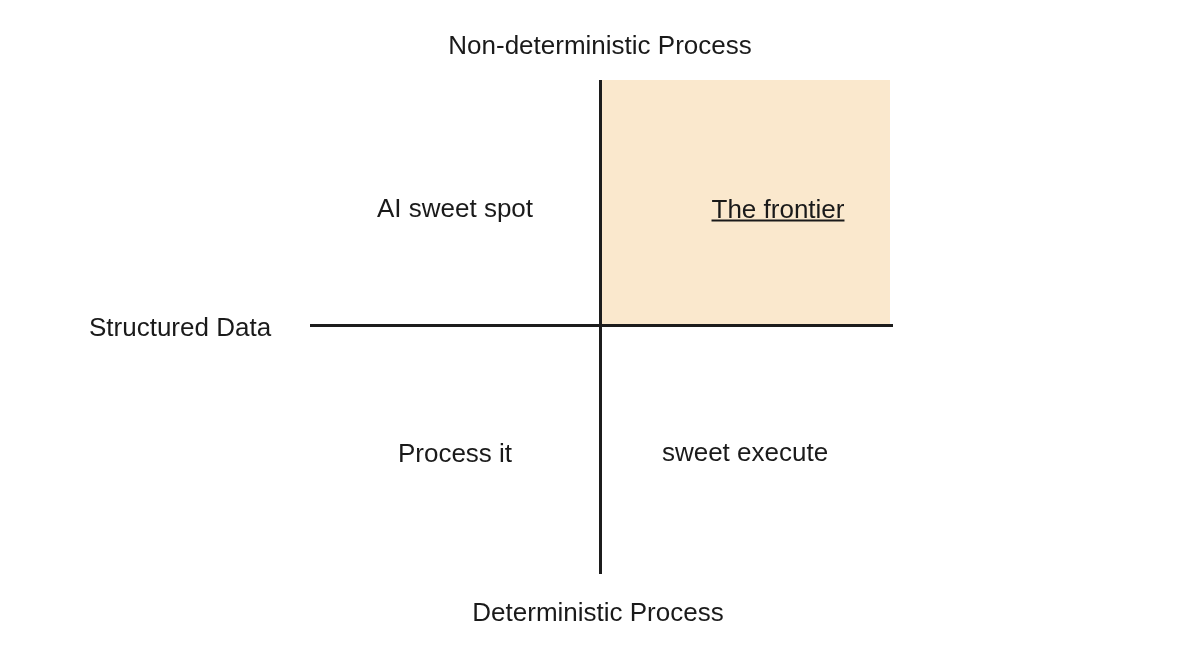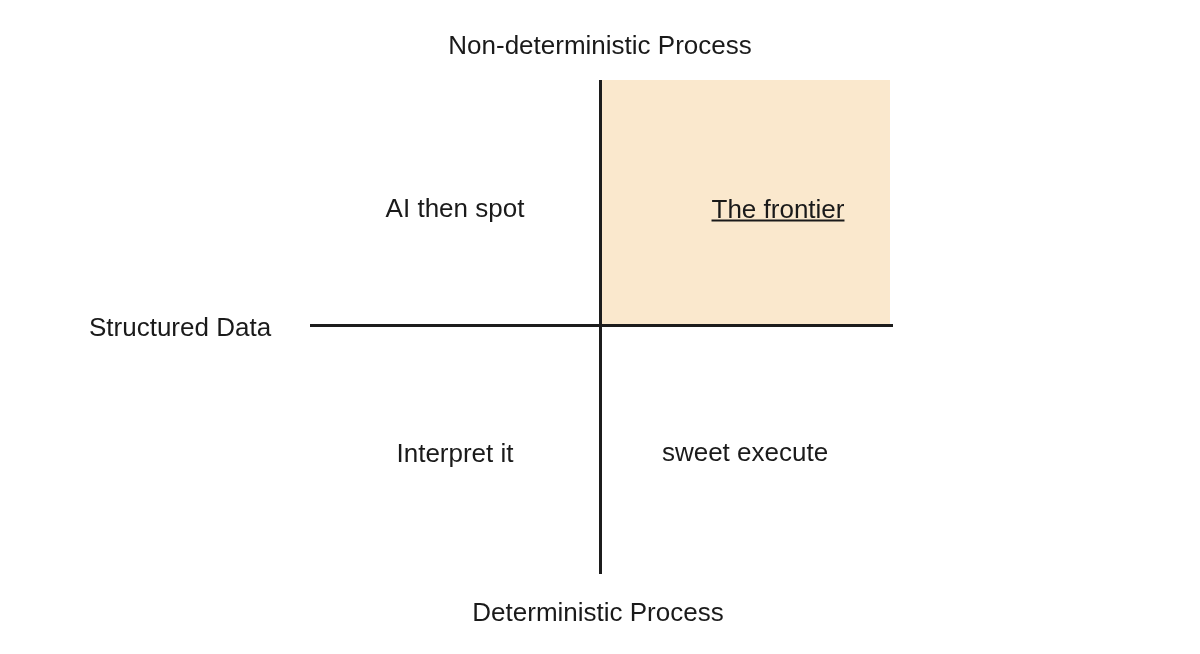--- a/index.html
+++ b/index.html
@@ -73,20 +73,20 @@
 
   <div class="highlight-box"></div>
 
   <div class="axis-vertical"></div>
   <div class="axis-horizontal"></div>
 
   <div class="label center-xy axis-label-bottom">Deterministic Process</div>
   <div class="label center-xy axis-label-top">Non-deterministic Process</div>
   <div class="label center-y axis-label-left">Structured Data</div>
 
-  <div class="label center-xy quad-top-left">AI then spot</div>
+  <div class="label center-xy quad-top-left">AI sweet spot</div>
   <div class="label center-xy quad-top-right">The frontier</div>
-  <div class="label center-xy quad-bottom-left">Interpret it</div>
+  <div class="label center-xy quad-bottom-left">Process it</div>
   <div class="label center-xy quad-bottom-right">
     <div>sweet execute</div>
   </div>
 
 </div>
 
 </body></html>

